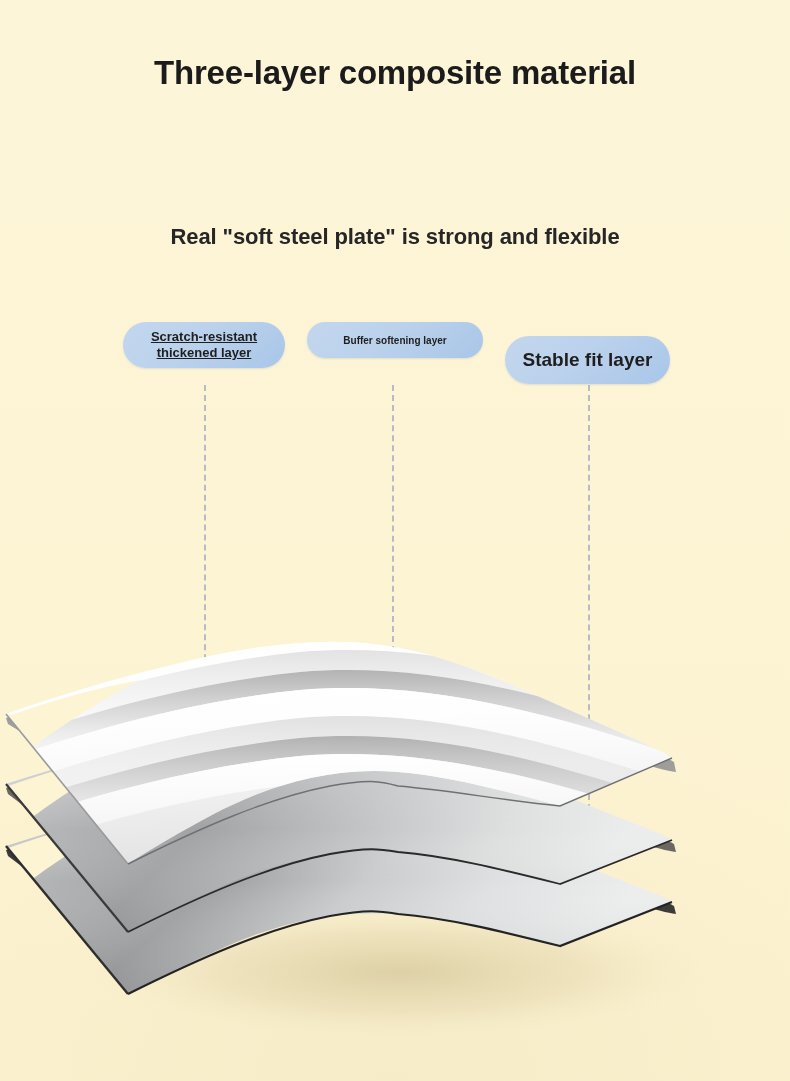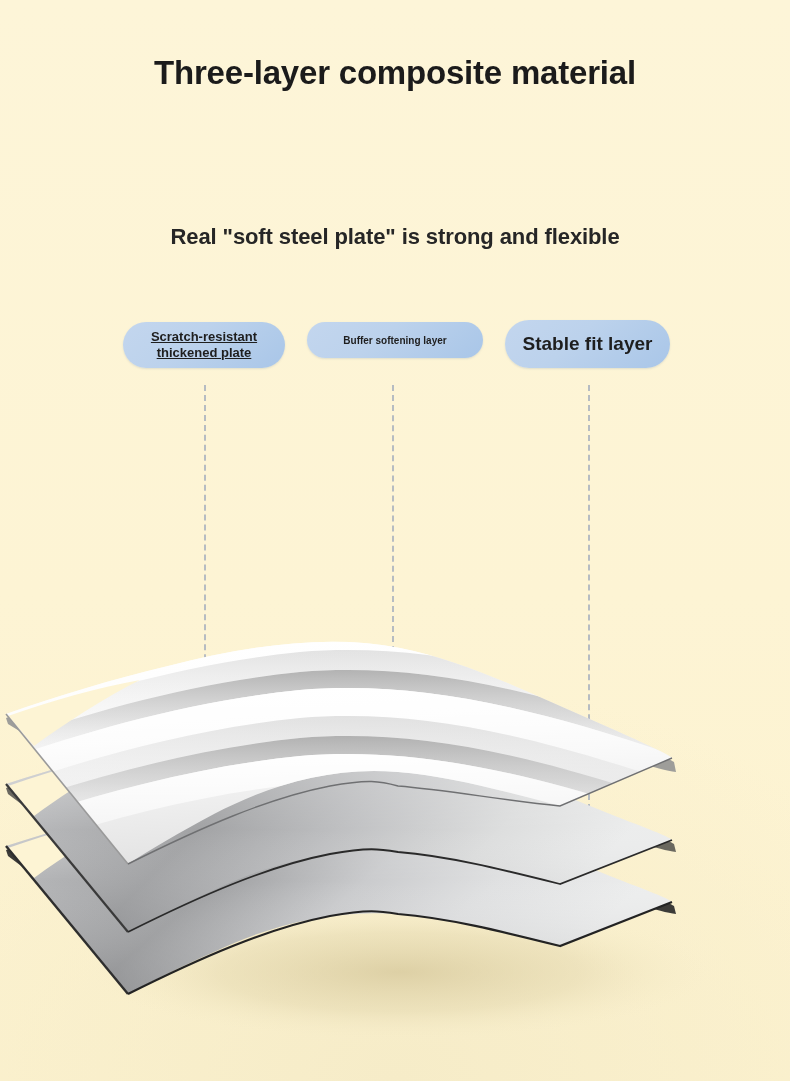--- a/index.html
+++ b/index.html
@@ -67,21 +67,21 @@
   }
   .pill.p1 {
     left: 123px; top: 322px; width: 162px; height: 46px;
     font-size: 13px; font-weight: bold; line-height: 1.25; text-decoration: underline;
   }
   .pill.p2 {
     left: 307px; top: 322px; width: 176px; height: 36px;
     font-size: 10px; font-weight: bold;
   }
   .pill.p3 {
-    left: 505px; top: 320px; width: 165px; height: 48px;
+    left: 505px; top: 336px; width: 165px; height: 48px;
     font-size: 19px; font-weight: bold;
   }
 
   
   .leader {
     position: absolute;
     width: 0;
     border-left: 2px dashed #b6bcc2;
   }
   .leader.l1 { left: 204px; top: 385px; height: 345px; }
@@ -115,21 +115,21 @@
 <div class="page">
 
   <div class="headings">
     <div class="title-line first">Three-layer composite material</div>
   </div>
   <div class="subtitle">Real "soft steel plate" is strong and flexible</div>
 
   <div class="pill p1">
     <div>
       <div>Scratch-resistant</div>
-      <div>thickened plate</div>
+      <div>thickened layer</div>
     </div>
   </div>
   <div class="pill p2">Buffer softening layer</div>
   <div class="pill p3">Stable fit layer</div>
 
   <div class="leader l1"></div>
   <div class="leader l2"></div>
   <div class="leader l3"></div>
   <div class="leader-dot d1"></div>
   <div class="leader-dot d2"></div>

